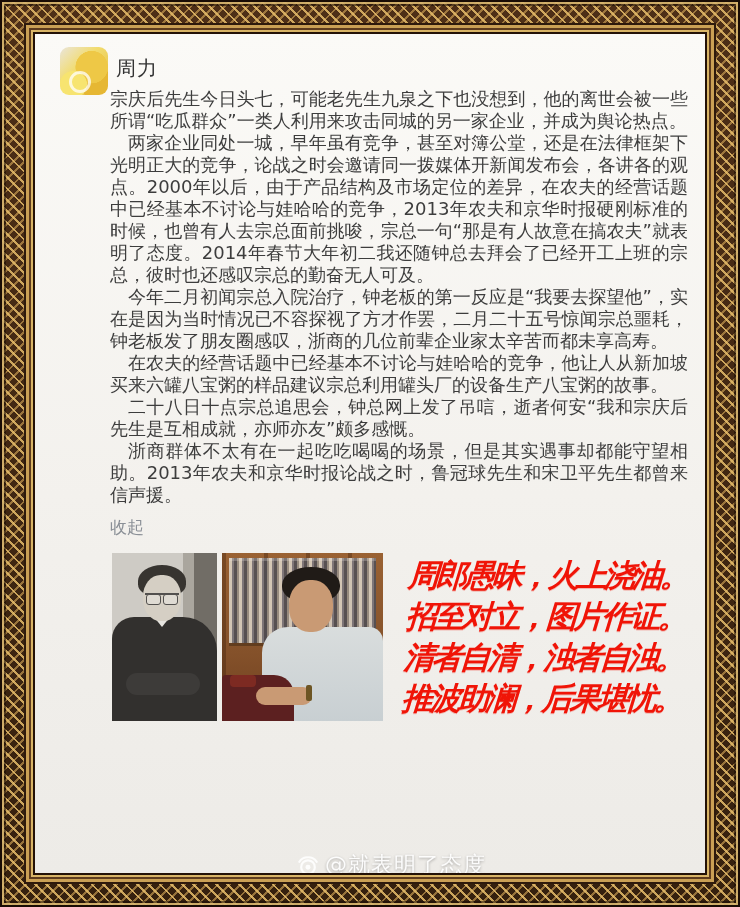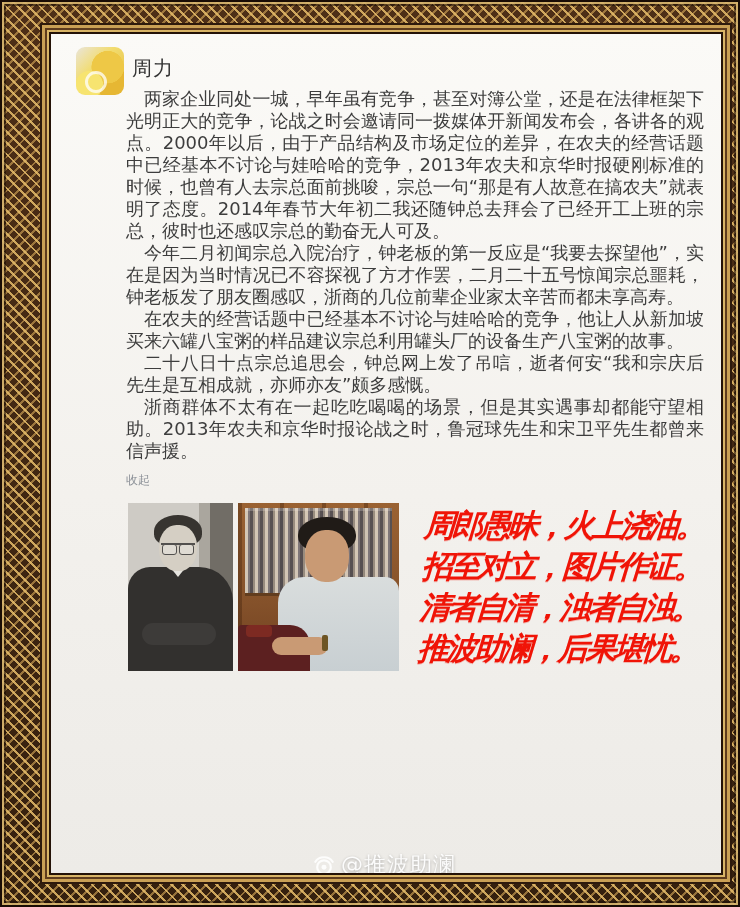--- a/index.html
+++ b/index.html
@@ -27,21 +27,20 @@
   .content{
     position:absolute;left:35px;top:34px;width:670px;height:839px;
     background:linear-gradient(180deg,#fbfaf7 0%,#f3f1ed 55%,#edebe7 100%);
     box-shadow:
       0 0 0 2px #241207,
       0 0 0 4px #d9b567,
       0 0 0 6px #5e3b1d,
       0 0 0 9px #caa055,
       0 0 0 11px #2e1a0c;
     overflow:hidden;
-    margin-left:16px;
   }
   
   .avatar{
     position:absolute;left:25px;top:13px;width:48px;height:48px;border-radius:9px;
     background:
       radial-gradient(circle at 28% 78%, #f7e470 0 26%, rgba(0,0,0,0) 27%),
       radial-gradient(circle at 66% 42%, #eec846 0 38%, rgba(0,0,0,0) 39%),
       radial-gradient(circle at 85% 85%, #e6b733 0 30%, rgba(0,0,0,0) 31%),
       linear-gradient(135deg,#eae5da 0%,#f2dc6e 40%,#e3ba3d 100%);
     overflow:hidden;
@@ -56,21 +55,21 @@
   }
   
   .text{
     margin:54px 17px 0 75px;width:578px;
     font-size:18px;line-height:22px;color:#3d3d3d;
     text-align:justify;word-break:break-all;
   }
   .text p{margin:0;}
   .text p.indent{text-indent:1em;}
   .collapse{
-    margin:10px 0 0 75px;font-size:12px;color:#8b9097;cursor:pointer;display:inline-block;
+    margin:10px 0 0 75px;font-size:17px;color:#8b9097;cursor:pointer;display:inline-block;
   }
   
   .media-row{margin:14px 0 0 77px;display:flex;align-items:flex-start;}
   .photo{position:relative;overflow:hidden;flex:none;background:#cfc8b8;}
   .photo-left{width:105px;height:168px;
     background:linear-gradient(90deg,#d2cbbb 0 68%,#b0a592 68% 78%,#766c5c 78% 100%);
     filter:saturate(.4);}
   .pl-hair{position:absolute;left:26px;top:12px;width:48px;height:32px;background:#3b332a;border-radius:50% 50% 40% 40%;}
   .pl-face{position:absolute;left:31px;top:22px;width:38px;height:46px;background:#dccfb2;border-radius:46%;}
   .pl-glasses{position:absolute;left:33px;top:40px;width:34px;height:9px;
@@ -117,20 +116,21 @@
   <div class="frame-edge"></div>
 
   <div class="content">
 
     
     <div class="avatar"></div>
     <div class="author">周力</div>
 
     
     <div class="text">
+      <p>宗庆后先生今日头七，可能老先生九泉之下也没想到，他的离世会被一些所谓“吃瓜群众”一类人利用来攻击同城的另一家企业，并成为舆论热点。</p>
       <p class="indent">两家企业同处一城，早年虽有竞争，甚至对簿公堂，还是在法律框架下光明正大的竞争，论战之时会邀请同一拨媒体开新闻发布会，各讲各的观点。2000年以后，由于产品结构及市场定位的差异，在农夫的经营话题中已经基本不讨论与娃哈哈的竞争，2013年农夫和京华时报硬刚标准的时候，也曾有人去宗总面前挑唆，宗总一句“那是有人故意在搞农夫”就表明了态度。2014年春节大年初二我还随钟总去拜会了已经开工上班的宗总，彼时也还感叹宗总的勤奋无人可及。</p>
       <p class="indent">今年二月初闻宗总入院治疗，钟老板的第一反应是“我要去探望他”，实在是因为当时情况已不容探视了方才作罢，二月二十五号惊闻宗总噩耗，钟老板发了朋友圈感叹，浙商的几位前辈企业家太辛苦而都未享高寿。</p>
       <p class="indent">在农夫的经营话题中已经基本不讨论与娃哈哈的竞争，他让人从新加坡买来六罐八宝粥的样品建议宗总利用罐头厂的设备生产八宝粥的故事。</p>
       <p class="indent">二十八日十点宗总追思会，钟总网上发了吊唁，逝者何安“我和宗庆后先生是互相成就，亦师亦友”颇多感慨。</p>
       <p class="indent">浙商群体不太有在一起吃吃喝喝的场景，但是其实遇事却都能守望相助。2013年农夫和京华时报论战之时，鲁冠球先生和宋卫平先生都曾来信声援。</p>
     </div>
 
     
     <span class="collapse">收起</span>
 
@@ -162,17 +162,17 @@
       </div>
     </div>
 
     
     <div class="watermark">
       <svg class="wm-icon" viewBox="0 0 24 24">
         <path d="M4 9 C7.5 3.5, 16.5 3.5, 20 9" fill="none" stroke="rgba(255,255,255,.93)" stroke-width="2" stroke-linecap="round"></path>
         <circle cx="12" cy="14" r="6.3" fill="none" stroke="rgba(255,255,255,.93)" stroke-width="2"></circle>
         <circle cx="12" cy="14" r="2.3" fill="rgba(255,255,255,.93)"></circle>
       </svg>
-      <span>@推波助澜</span>
+      <span>@就表明了态度</span>
     </div>
 
   </div>
 </div>
 
 </body></html>

